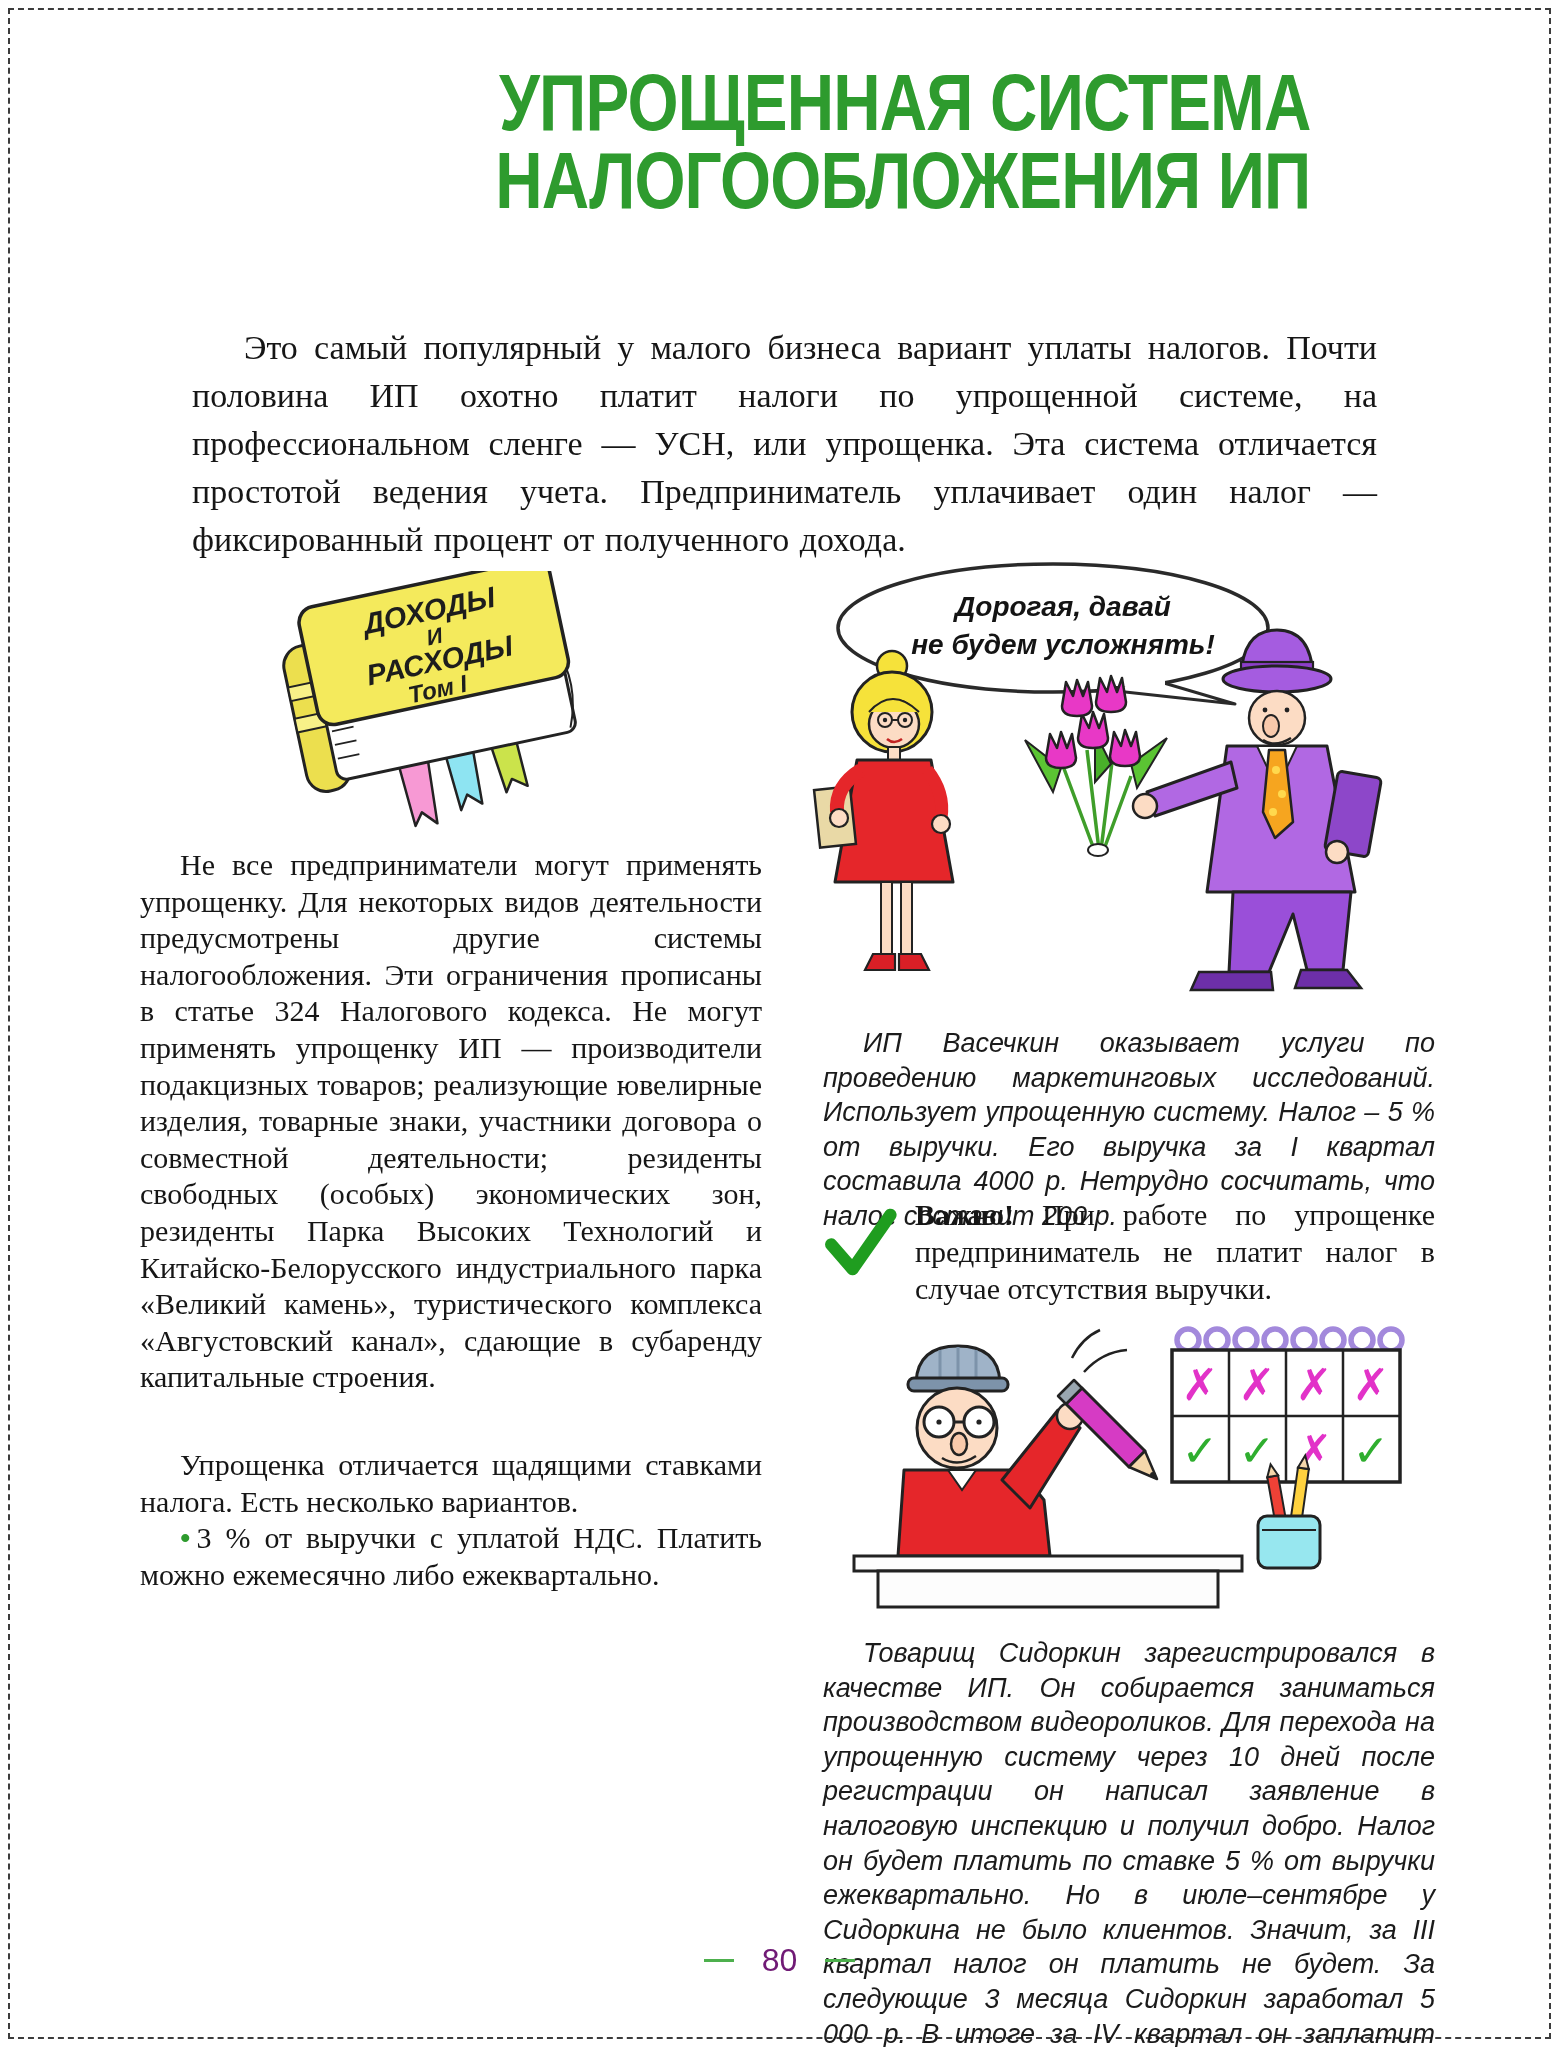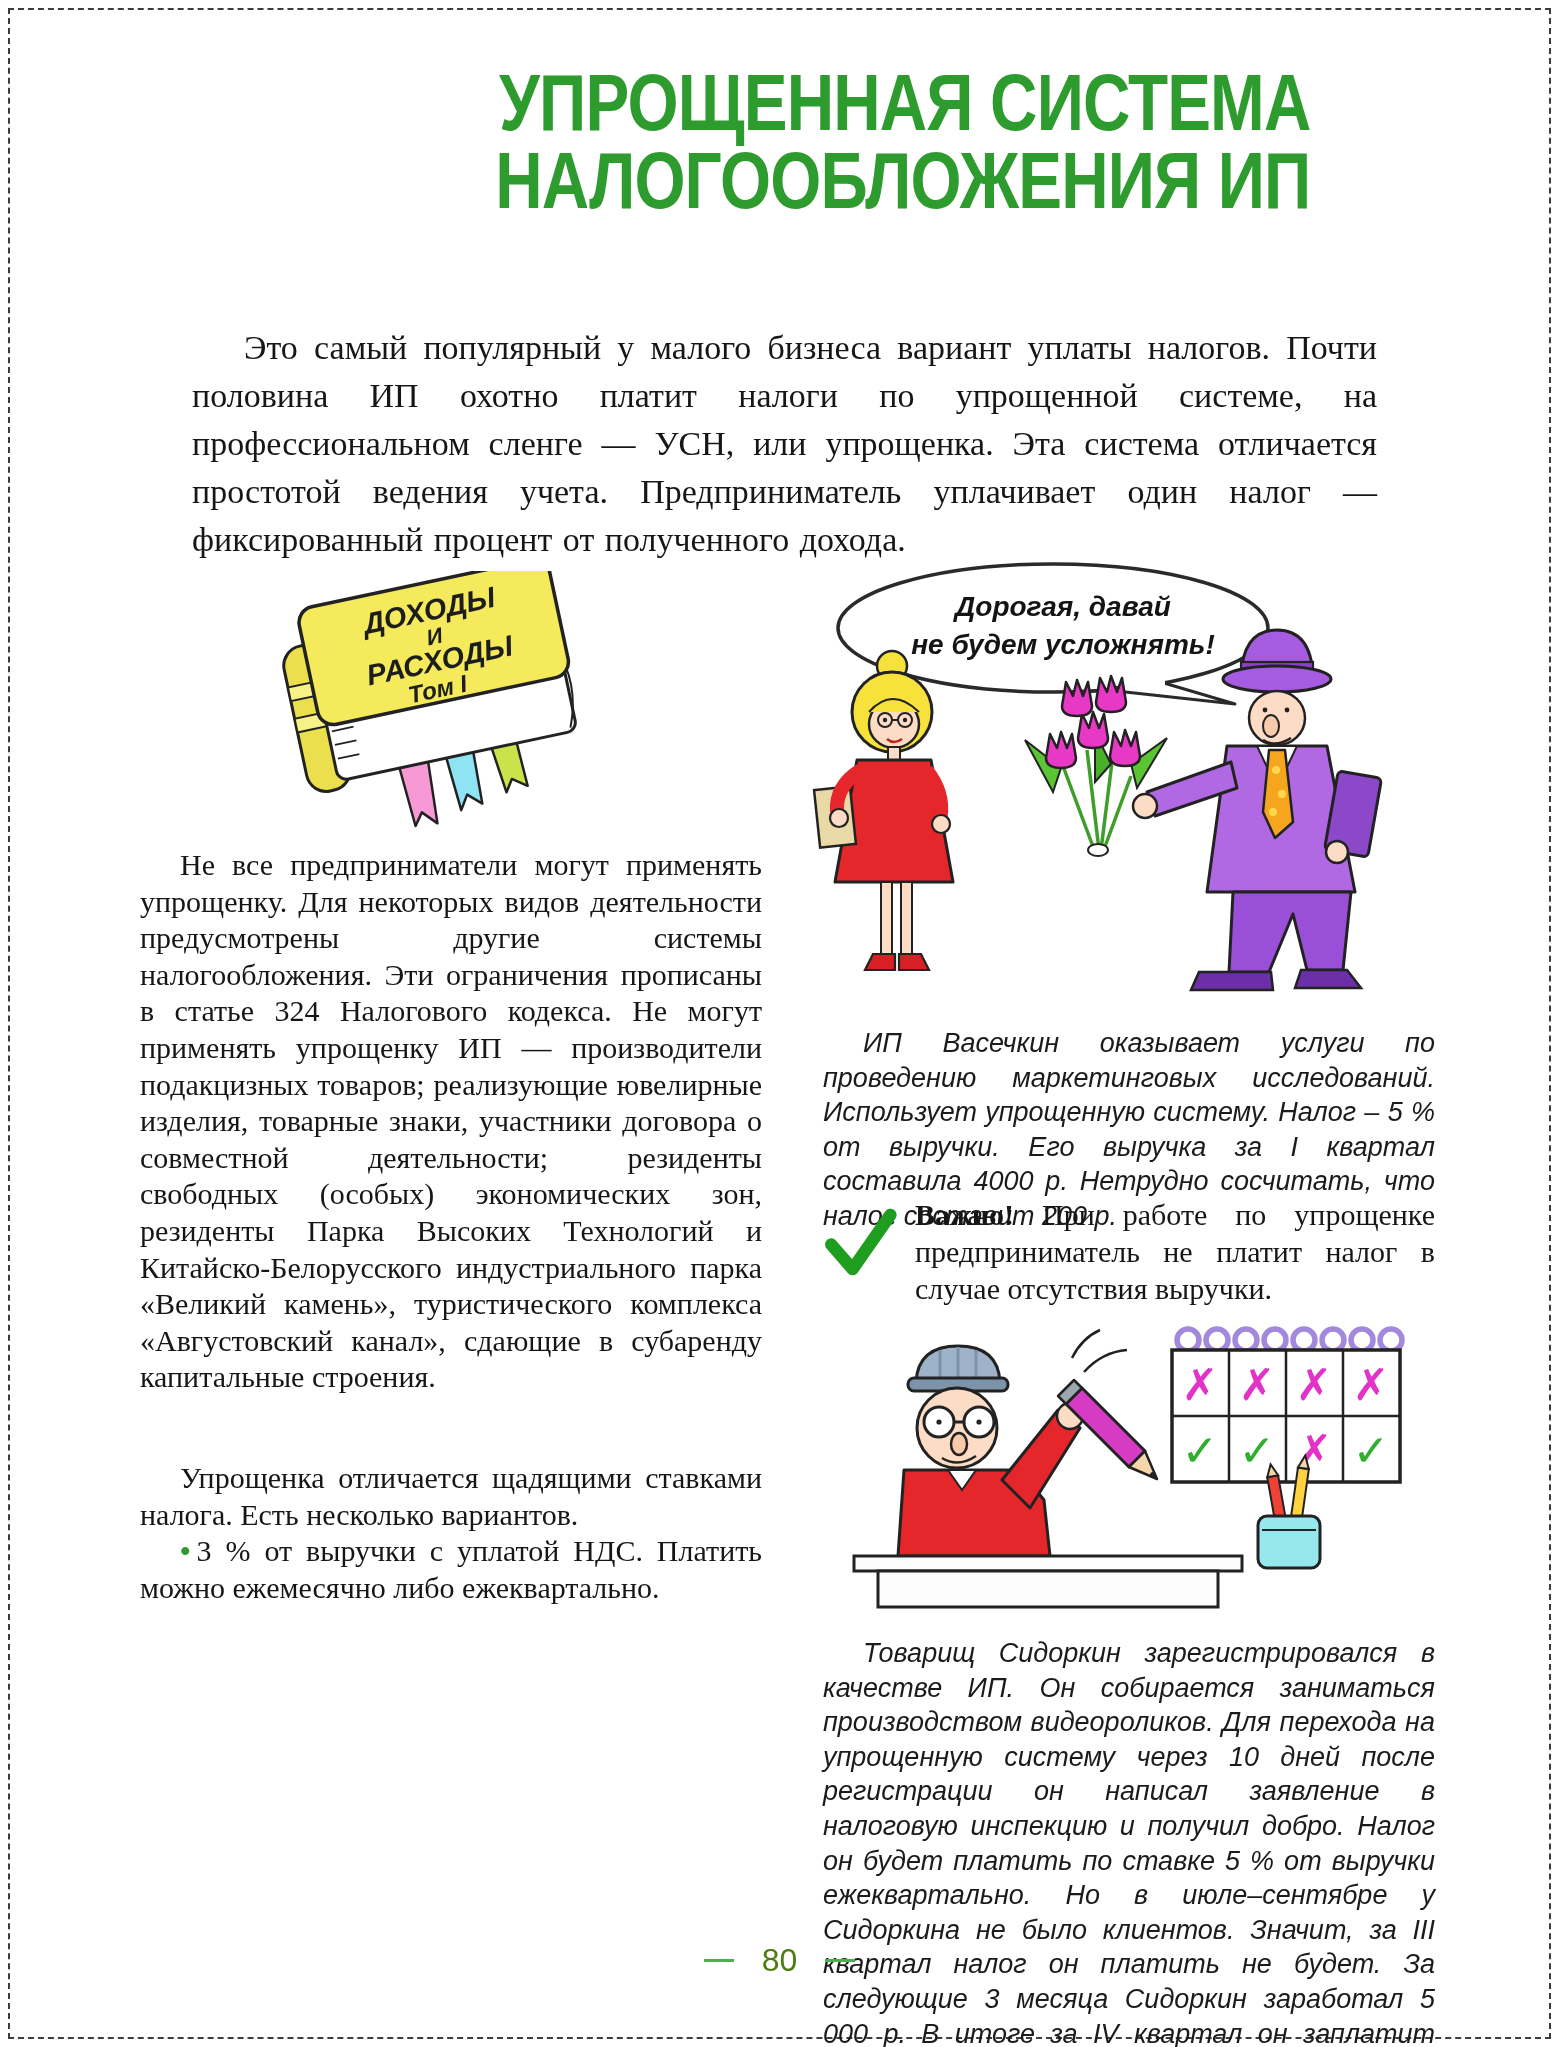--- a/index.html
+++ b/index.html
@@ -23,21 +23,21 @@
     position:absolute;left:192px;top:290px;width:1185px;
     font-size:34px;line-height:48px;text-align:justify;text-indent:52px;
     word-spacing:2px;
   }
   
   .col-left{position:absolute;left:140px;top:549px;width:622px;}
   .body-text{
     font-size:30px;line-height:36.6px;text-align:justify;text-indent:40px;margin:0;
   }
   .p-not-all{margin-top:4px;}
-  .p-rates{margin-top:64px;}
+  .p-rates{margin-top:51px;}
   .bullet-item{text-indent:40px;}
   .bullet-dot{color:#2e9b2e;font-weight:bold;margin-right:6px;}
   .book-wrap{margin:22px 0 14px 126px;width:342px;height:262px;}
   
   .cartoon-couple{position:absolute;left:795px;top:550px;width:625px;height:452px;}
   .caption{
     position:absolute;left:823px;width:612px;
     font-family:"Liberation Sans",sans-serif;font-style:italic;font-weight:500;
     font-size:27px;line-height:34.6px;text-align:justify;text-indent:40px;color:#1b1b1b;
   }
@@ -55,21 +55,21 @@
   .cover-text{
     font-family:"Liberation Sans",sans-serif;font-style:italic;font-weight:bold;
     text-anchor:middle;fill:#1d1d1d;
   }
   .cal-mark{
     font-family:"DejaVu Sans",sans-serif;font-weight:bold;font-size:44px;text-anchor:middle;
   }
   
   .footer{
     position:absolute;left:132px;top:1942px;width:1295px;text-align:center;
-    font-family:"Liberation Sans",sans-serif;font-size:32px;font-weight:500;color:#4d7c0f;
+    font-family:"Liberation Sans",sans-serif;font-size:32px;font-weight:500;color:#701a75;
   }
   .footer .dash{
     display:inline-block;width:30px;height:3px;background:#4db04d;
     vertical-align:9px;margin:0 28px;
   }
 </style>
 </head>
 <body>
 
 <div class="border-frame"></div>

